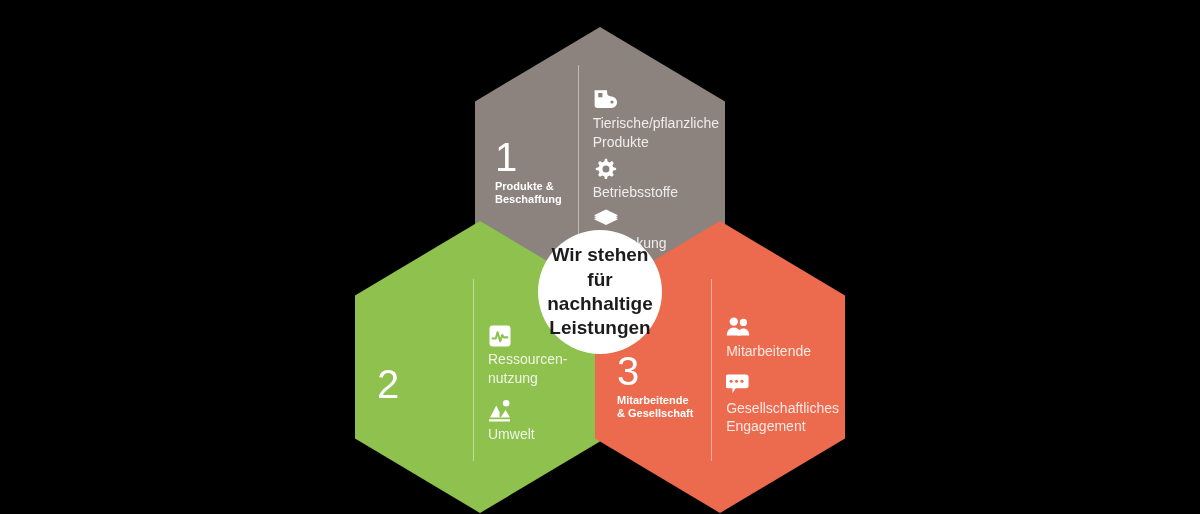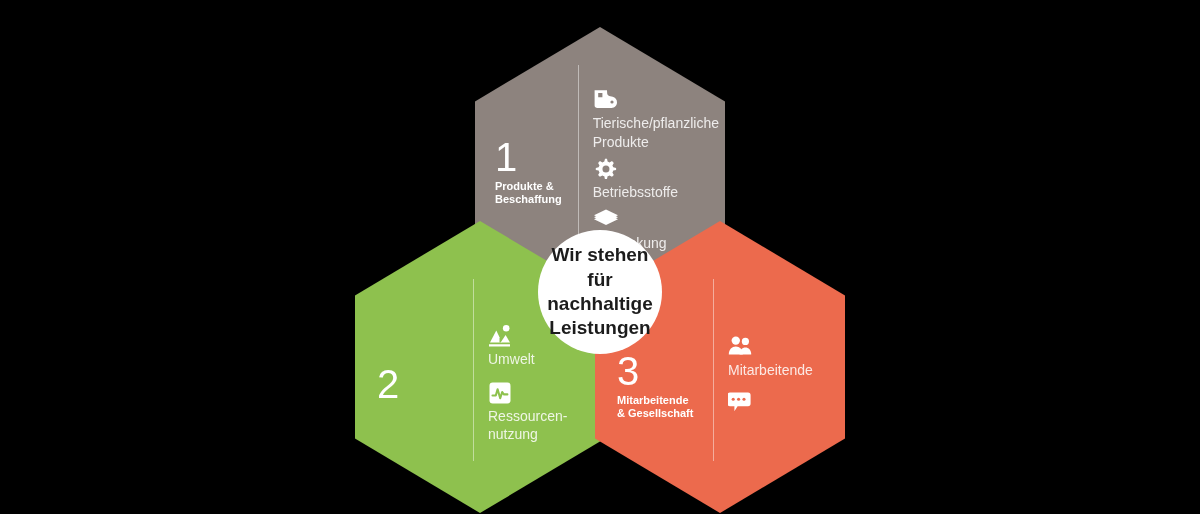--- a/index.html
+++ b/index.html
@@ -192,42 +192,42 @@
   <div class="hex" id="hex-green">
     <div class="hex-inner">
       <div class="left-col">
         <div class="hex-number">2</div>
       </div>
       <div class="divider"></div>
       <div class="right-col">
 
         <div class="item">
           <span class="item-icon">
+            <svg width="24" height="24" viewBox="0 0 24 24" xmlns="http://www.w3.org/2000/svg">
+              <rect x="1.5" y="1.5" width="21" height="21" rx="3.2" fill="#ffffff"></rect>
+              <path d="M4.5 14.5 L7.8 14.5 L9.6 8.2 L12.2 17.2 L14.2 11.0 L15.8 13.4 L19.4 13.4" fill="none" stroke="#8ec14e" stroke-width="2.1" stroke-linejoin="round" stroke-linecap="round"></path>
+            </svg>
+          </span>
+          <span class="item-label">Ressourcen-
+nutzung</span>
+        </div>
+
+        <div class="item">
+          <span class="item-icon">
             <svg width="26" height="24" viewBox="0 0 26 24" fill="#ffffff" xmlns="http://www.w3.org/2000/svg">
               <circle cx="18.2" cy="4.3" r="3.3"></circle>
               <path d="M2.0 18.6 L8.3 6.6 L14.0 18.6 Z"></path>
               <path d="M1.0 20.2 L22.0 20.2 L22.0 22.6 L1.0 22.6 Z"></path>
               <path d="M11.5 14.0 L16.0 14.0 L16.0 18.6 L11.5 18.6 Z" fill="#8ec14e"></path>
               <path d="M12.6 18.6 L17.6 11.0 L22.0 18.6 Z"></path>
             </svg>
           </span>
           <span class="item-label">Umwelt</span>
         </div>
 
-        <div class="item">
-          <span class="item-icon">
-            <svg width="24" height="24" viewBox="0 0 24 24" xmlns="http://www.w3.org/2000/svg">
-              <rect x="1.5" y="1.5" width="21" height="21" rx="3.2" fill="#ffffff"></rect>
-              <path d="M4.5 14.5 L7.8 14.5 L9.6 8.2 L12.2 17.2 L14.2 11.0 L15.8 13.4 L19.4 13.4" fill="none" stroke="#8ec14e" stroke-width="2.1" stroke-linejoin="round" stroke-linecap="round"></path>
-            </svg>
-          </span>
-          <span class="item-label">Ressourcen-
-nutzung</span>
-        </div>
-
       </div>
     </div>
   </div>
 
   <div class="hex" id="hex-orange">
     <div class="hex-inner">
       <div class="left-col">
         <div class="hex-number">3</div>
         <div class="hex-title">Mitarbeitende
 &amp; Gesellschaft</div>
@@ -249,20 +249,22 @@
 
         <div class="item">
           <span class="item-icon">
             <svg width="24" height="22" viewBox="0 0 24 22" xmlns="http://www.w3.org/2000/svg">
               <path d="M2.0 1.6 L20.0 1.6 A2.6 2.6 0 0 1 22.6 4.2 L22.6 12.6 A2.6 2.6 0 0 1 20.0 15.2 L9.6 15.2 L6.4 20.2 L6.4 15.2 L2.0 15.2 A2.6 2.6 0 0 1 -0.6 12.6 L-0.6 4.2 A2.6 2.6 0 0 1 2.0 1.6 Z" fill="#ffffff"></path>
               <circle cx="5.2" cy="8.3" r="1.55" fill="#ec6a4d"></circle>
               <circle cx="10.6" cy="8.3" r="1.55" fill="#ec6a4d"></circle>
               <circle cx="16.0" cy="8.3" r="1.55" fill="#ec6a4d"></circle>
             </svg>
           </span>
+          <span class="item-label">Gesellschaftliches
+Engagement</span>
         </div>
 
       </div>
     </div>
   </div>
 
   <div id="center-circle">
     <div class="claim">Wir stehen für
 nachhaltige
 Leistungen</div>

